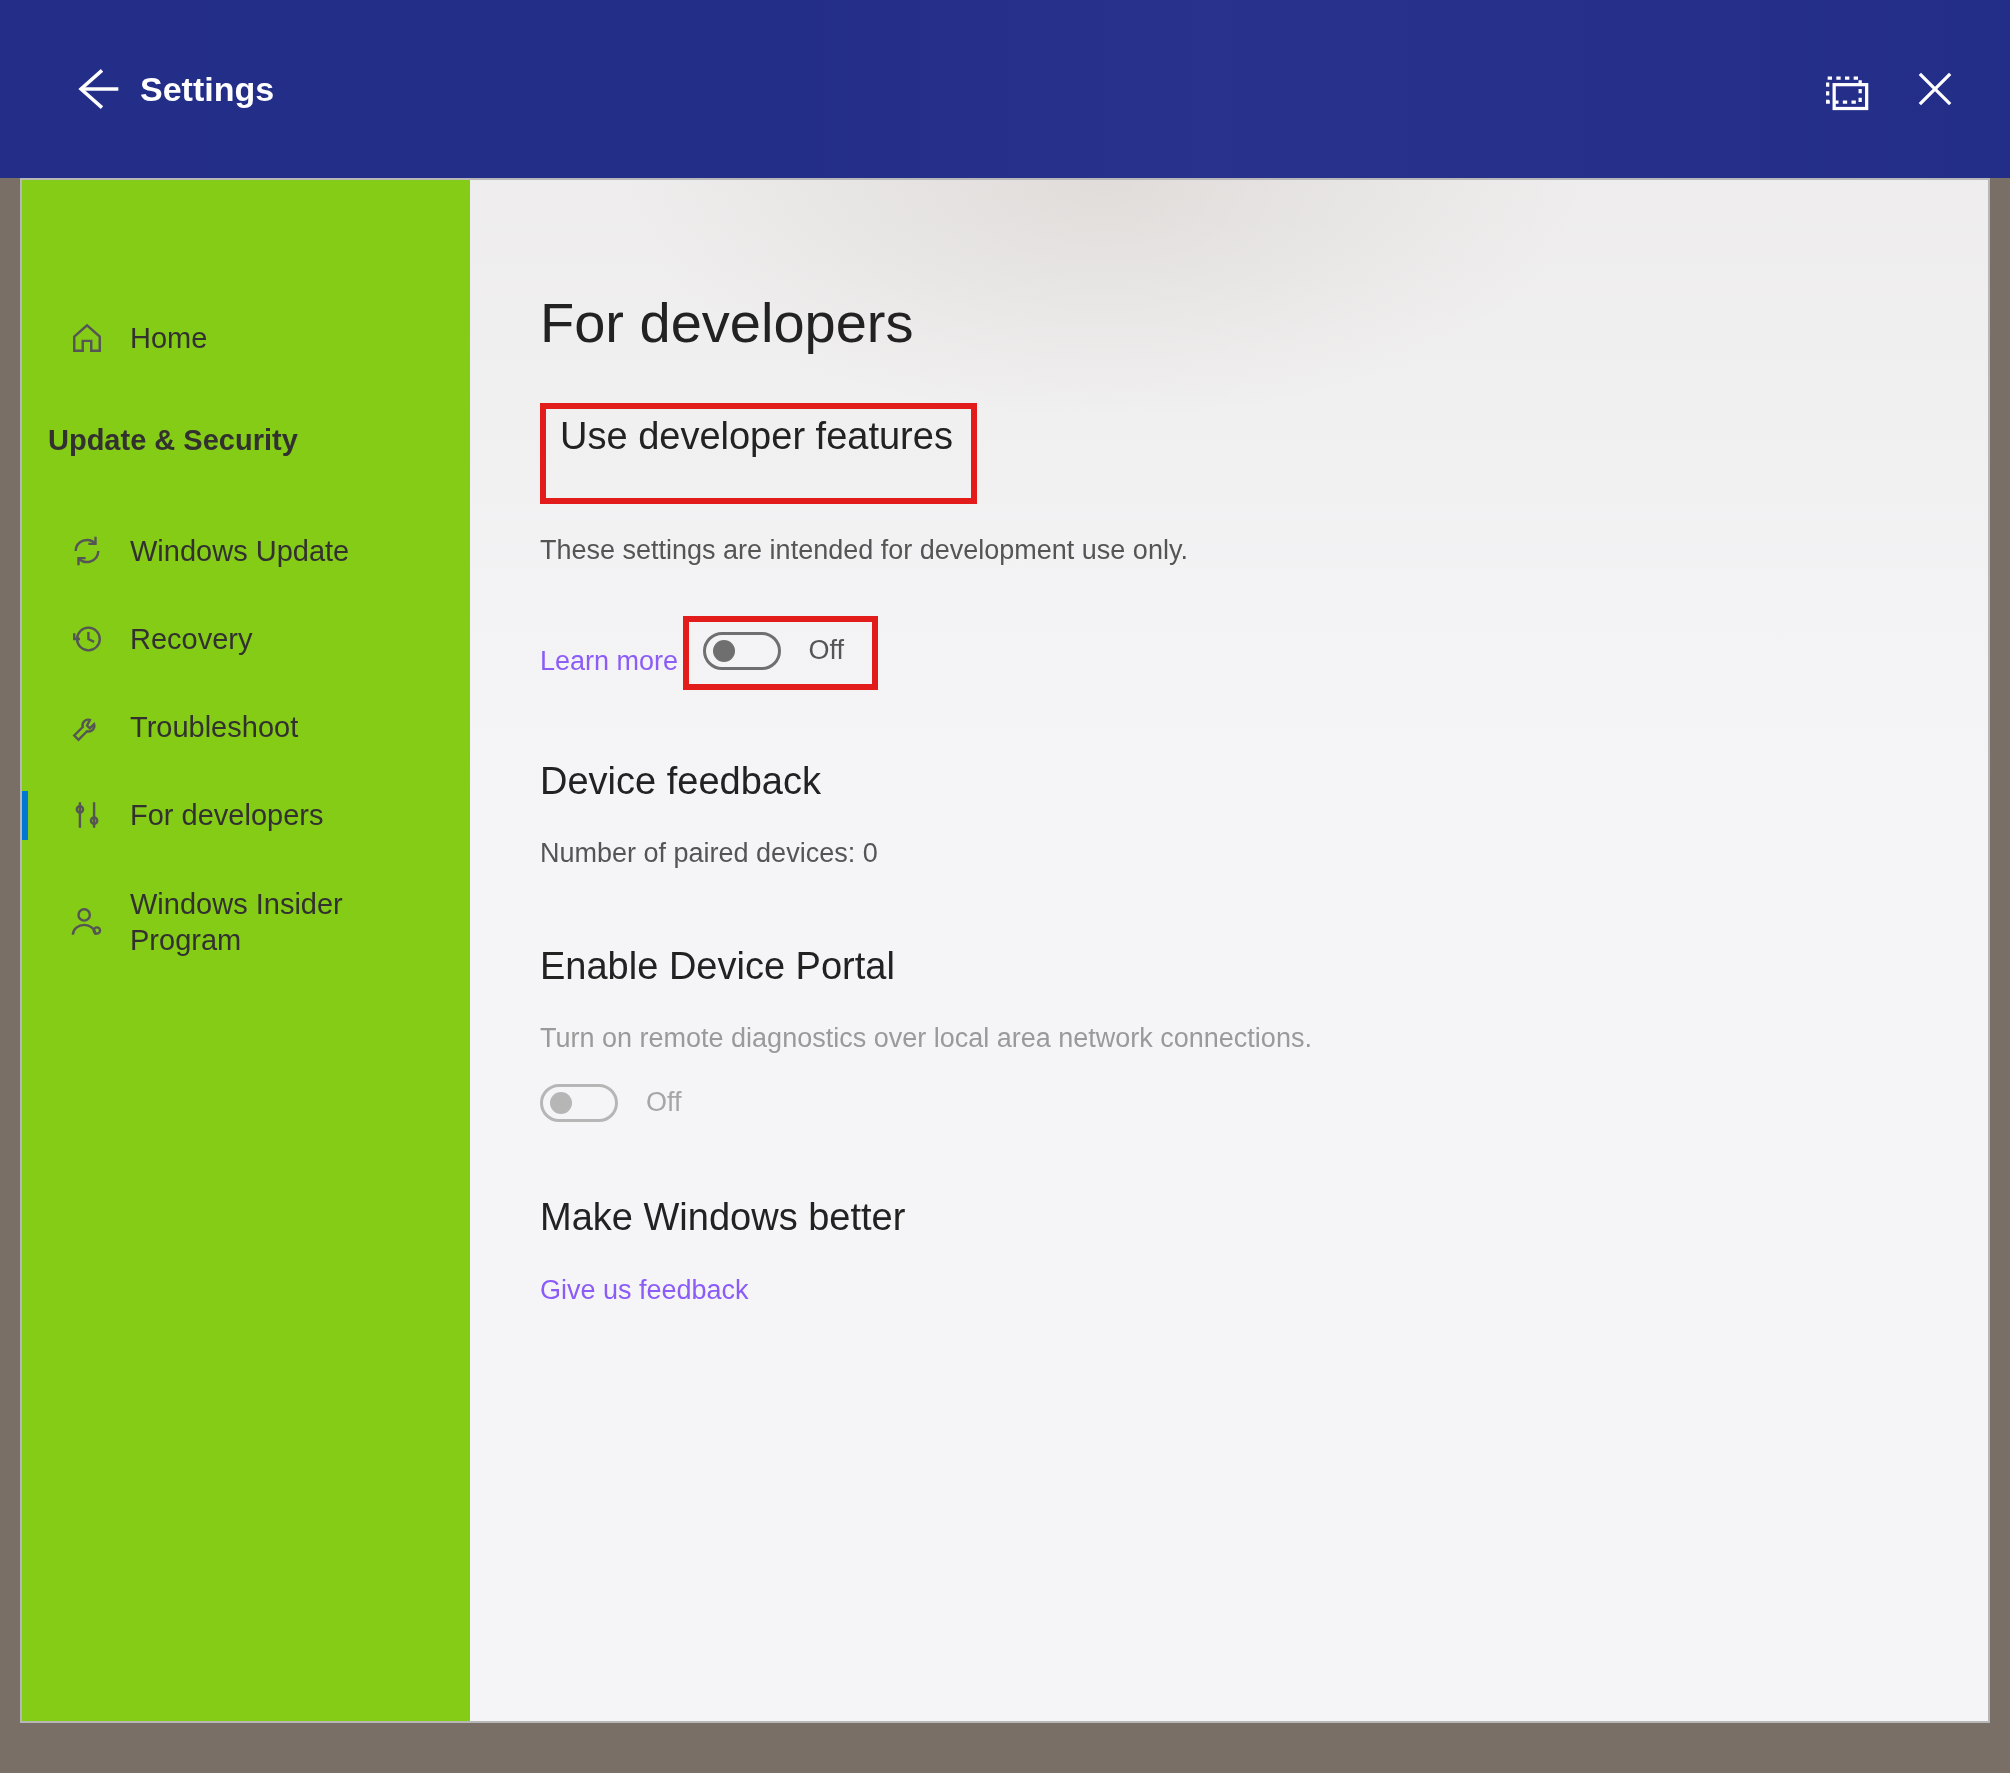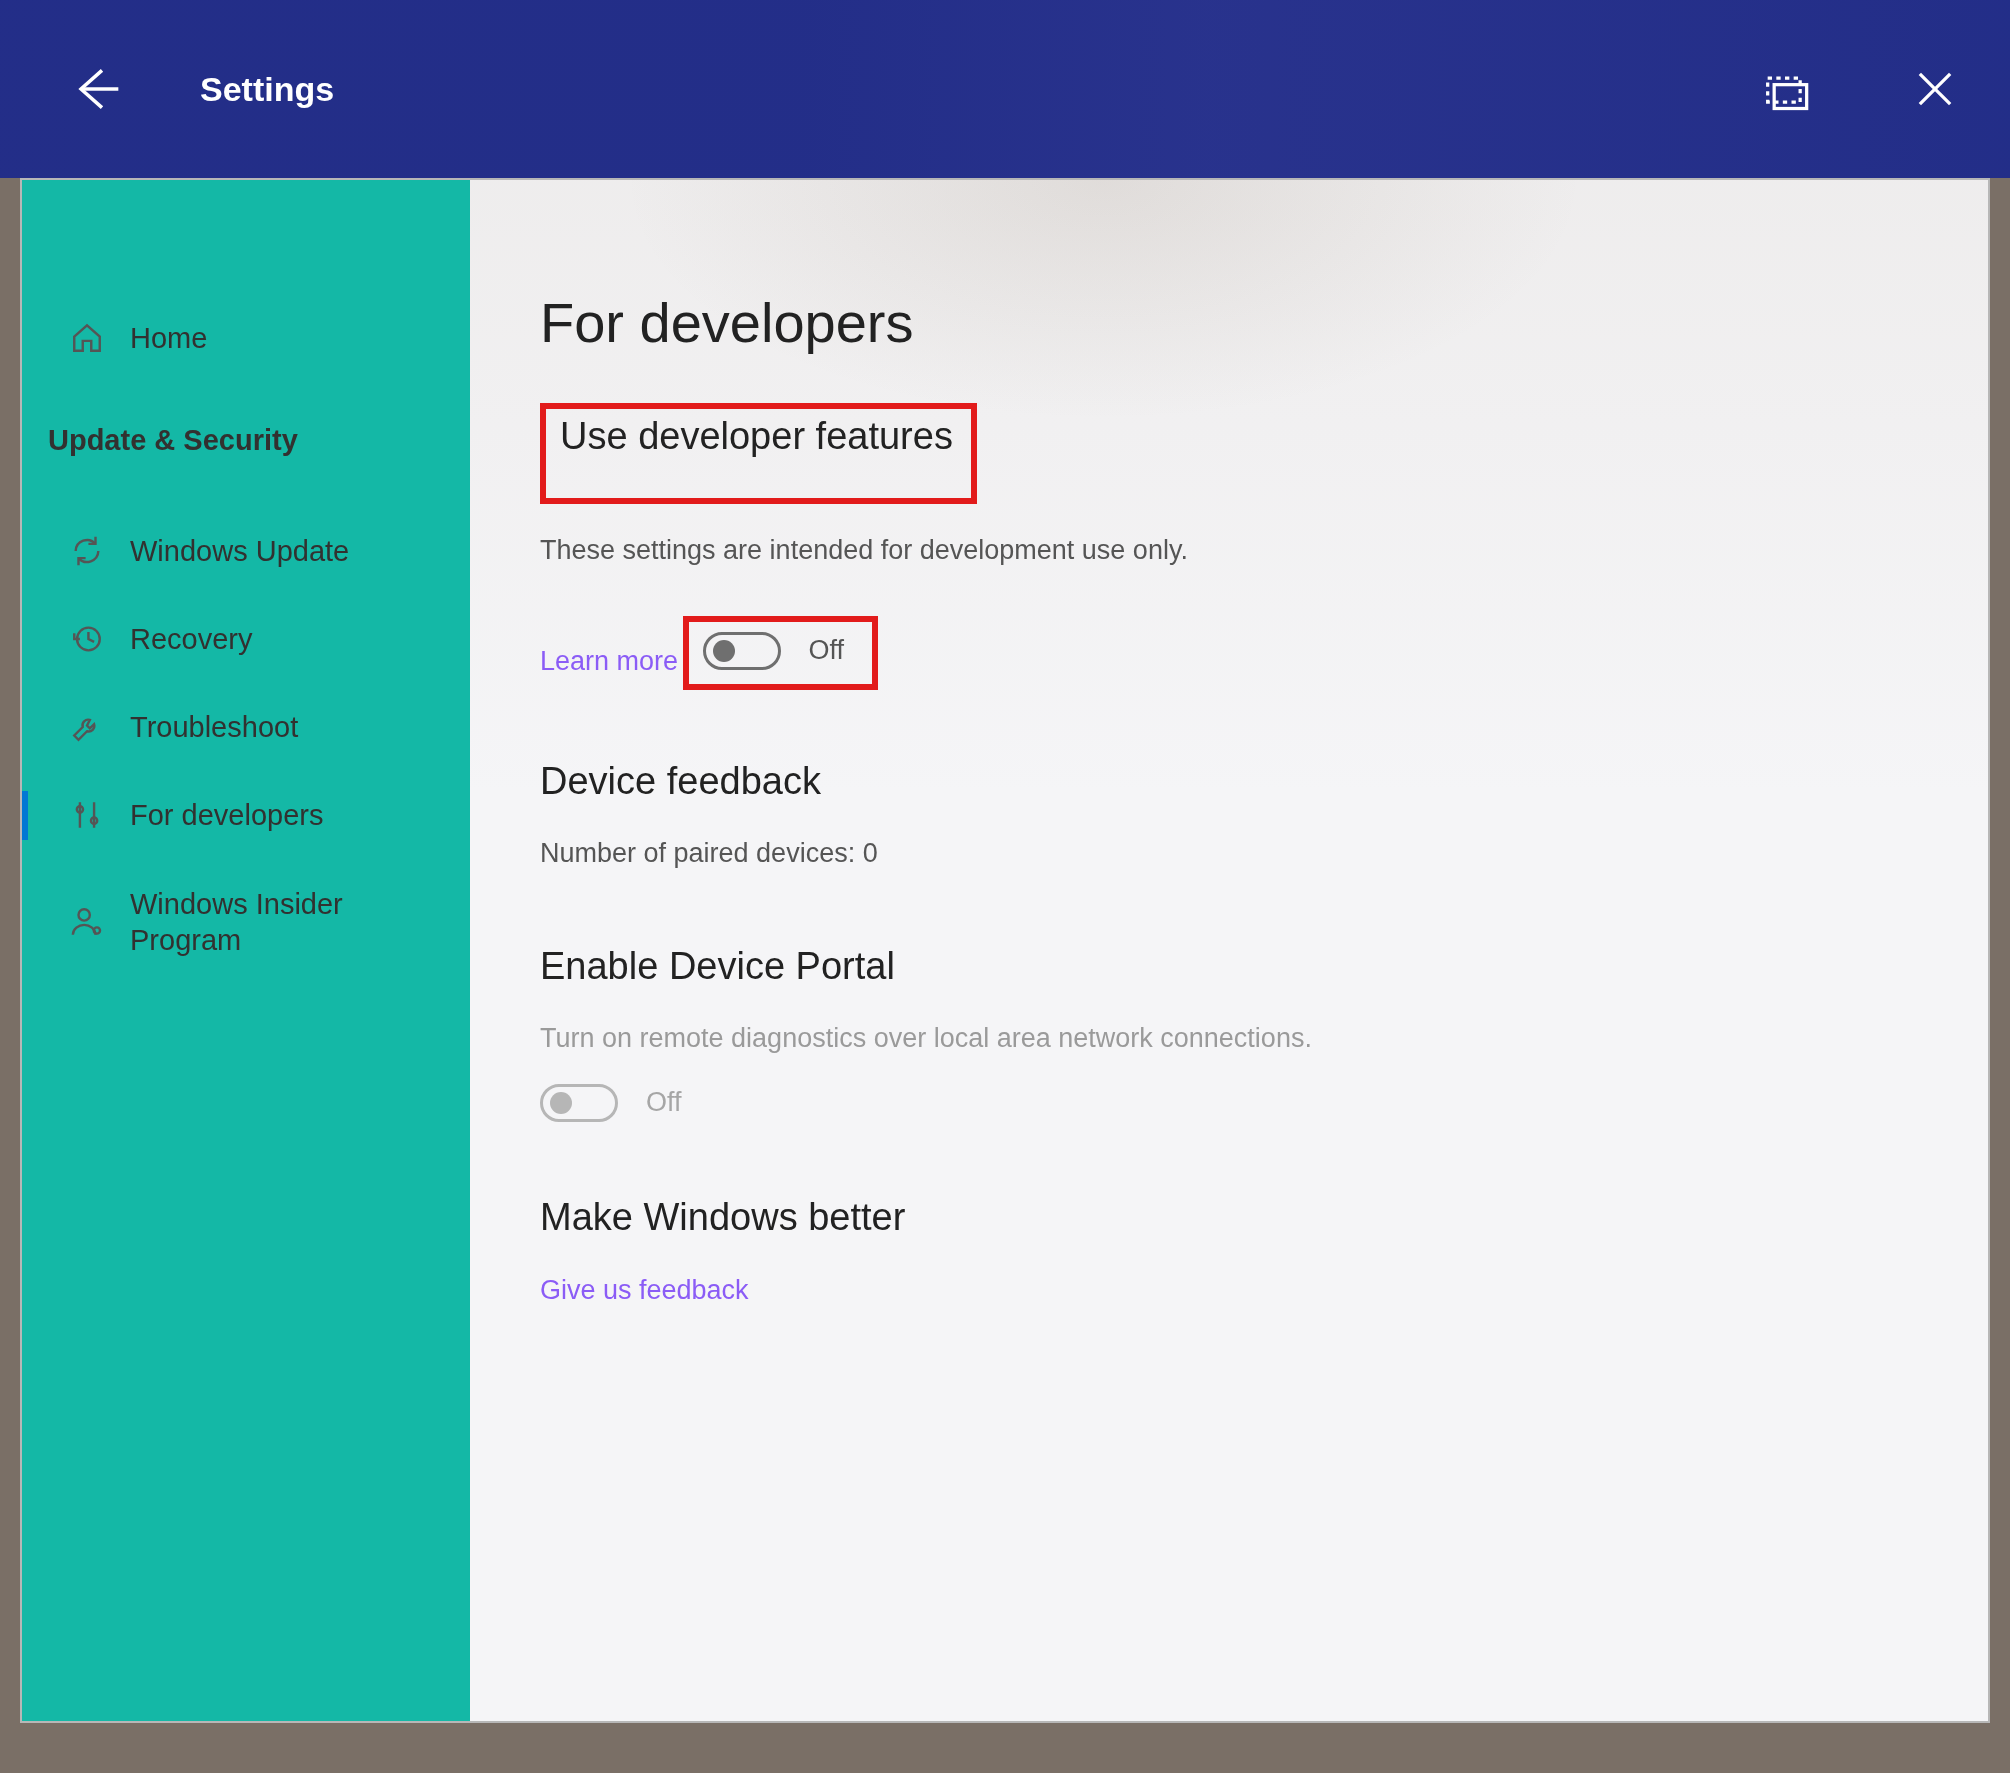--- a/index.html
+++ b/index.html
@@ -19,21 +19,20 @@
       linear-gradient(90deg,
         rgba(34,45,135,.88) 0%,
         rgba(34,45,135,.85) 40%,
         rgba(40,50,140,.80) 60%,
         rgba(34,45,135,.88) 100%),
       linear-gradient(#2a3490,#2a3490);
     color: #fff;
     display: flex;
     align-items: center;
     padding: 0 30px 0 50px;
-    gap: 60px;
     position: relative;
   }
   .titlebar svg { fill: none; stroke: #fff; stroke-width: 3; }
   .titlebar .title { font-size: 34px; font-weight: 600; flex: 0 0 auto; }
   .titlebar .spacer { flex: 1; }
   .titlebar .tbtn {
     width: 90px; height: 90px;
     display: flex; align-items: center; justify-content: center;
     cursor: pointer;
   }
@@ -59,21 +58,21 @@
       linear-gradient(180deg,
         rgba(200,190,180,.15) 0%,
         rgba(255,255,255,0) 40%);
     pointer-events: none;
   }
 
   
   .sidebar {
     width: 448px;
     padding: 140px 0 0 0;
-    background: #14b8a6;
+    background: #84cc16;
     position: relative;
     z-index: 1;
   }
   .nav-item {
     display: flex;
     align-items: center;
     gap: 26px;
     padding: 26px 40px 26px 48px;
     font-size: 29px;
     color: #323130;

